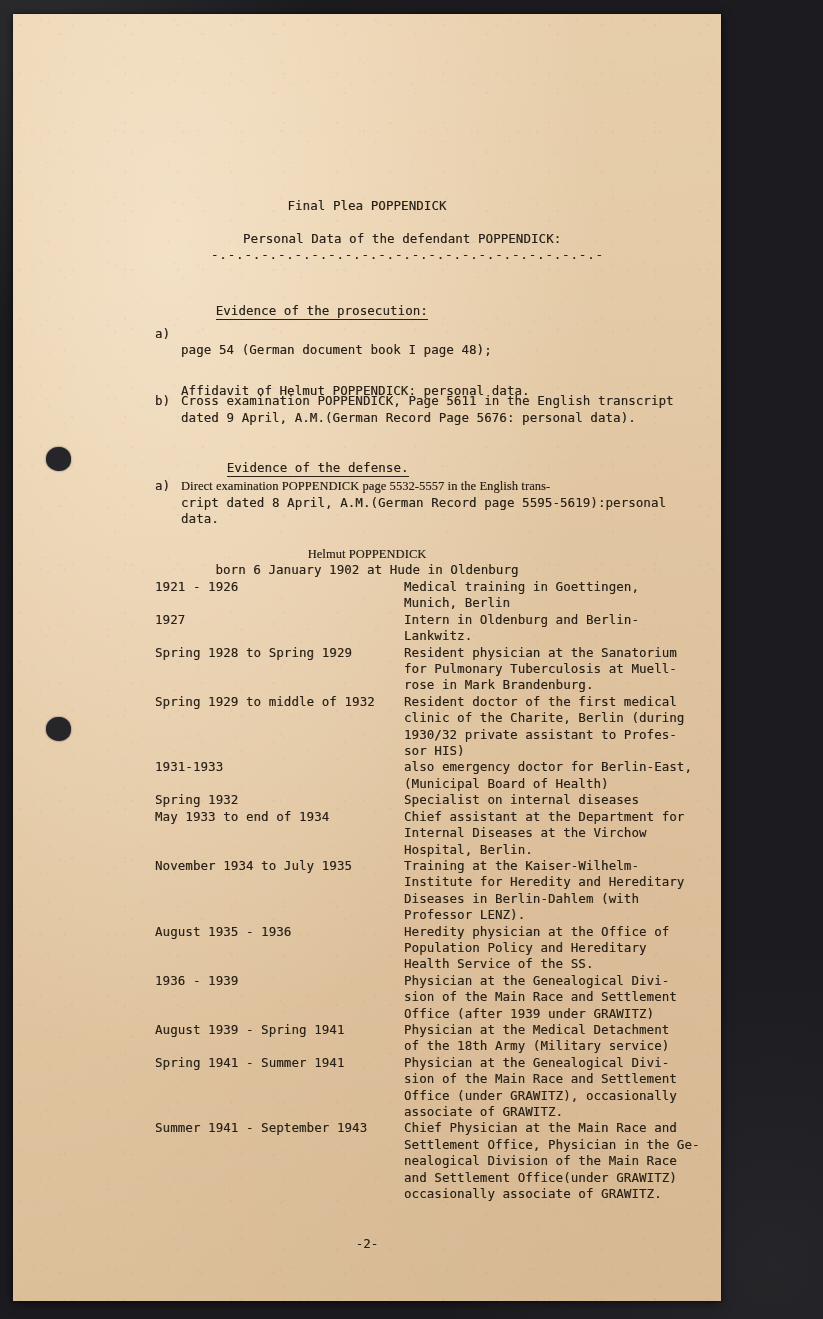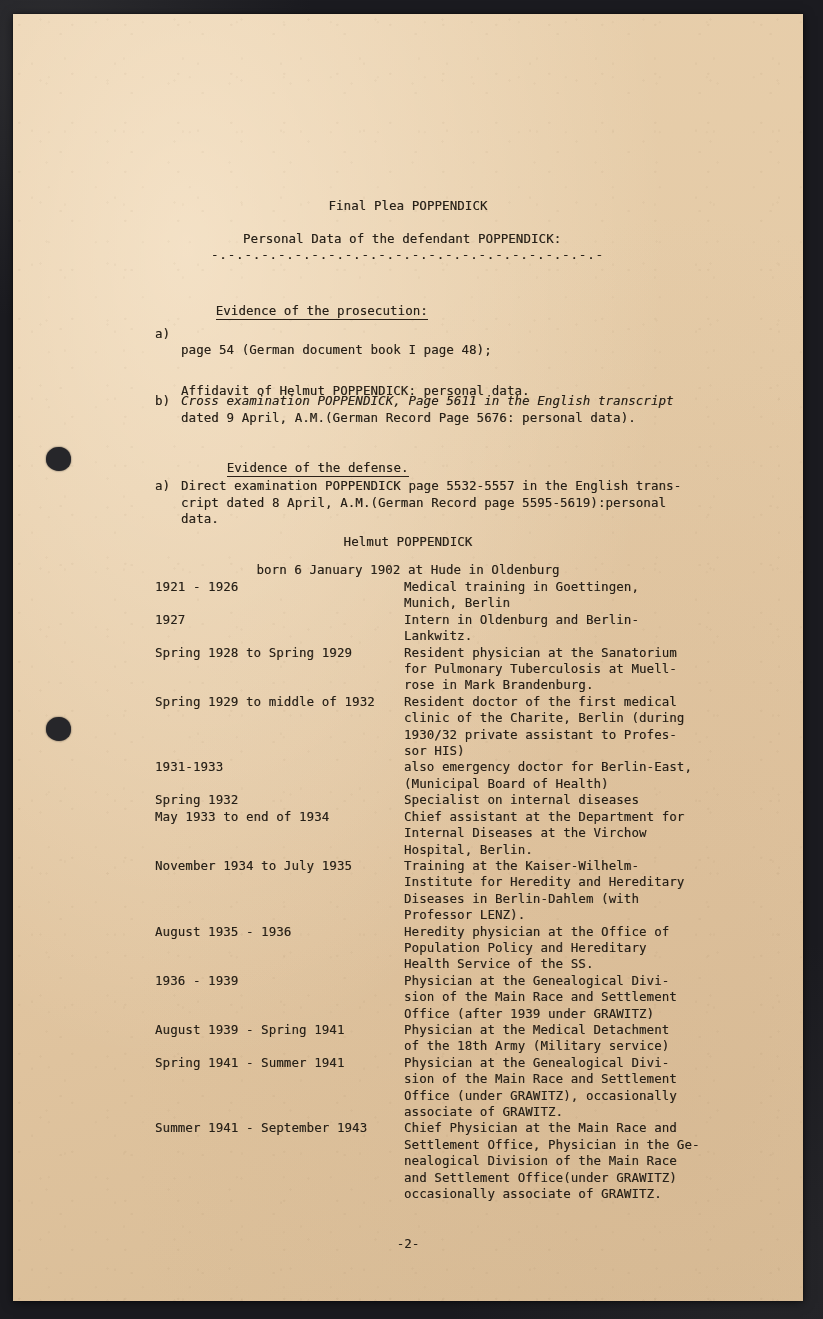--- a/index.html
+++ b/index.html
@@ -23,21 +23,21 @@
     background:
       radial-gradient(circle at 6% 4%, rgba(80,80,80,0.35) 0%, rgba(0,0,0,0) 18%),
       radial-gradient(circle at 94% 96%, rgba(70,70,70,0.25) 0%, rgba(0,0,0,0) 22%),
       #1b1b20;
     pointer-events: none;
   }
   #paper {
     position: absolute;
     left: 13px;
     top: 14px;
-    width: 790px;
+    width: 708px;
     height: 1287px;
     background:
       radial-gradient(ellipse at 22% 18%, rgba(255,242,222,0.55) 0%, rgba(255,242,222,0) 55%),
       radial-gradient(ellipse at 85% 85%, rgba(206,174,137,0.30) 0%, rgba(206,174,137,0) 58%),
       linear-gradient(168deg, #e8cfac 0%, #e4caa6 35%, #e0c49f 68%, #d9bd97 100%);
     box-shadow: 0 0 2px rgba(0,0,0,0.55), 0 2px 10px rgba(0,0,0,0.5);
     overflow: hidden;
   }
   
   #paper::after {
@@ -141,33 +141,33 @@
 
       <div class="ln" style="top:273px; left:142px;">
         <span class="uline">Evidence of the prosecution:</span>
       </div>
 
       <div class="ln" style="top:312px; left:142px;">a)</div>
       <div class="ln" style="top:328px; left:168px;">page 54 (German document book I page 48);</div>
       <div class="ln" style="top:345px; left:168px;margin-top:24px;">Affidavit of Helmut POPPENDICK: personal data.</div>
 
       <div class="ln" style="top:379px; left:142px;">b)</div>
-      <div class="ln" style="top:379px; left:168px;font-style:italic;">Cross examination POPPENDICK, Page 5611 in the English transcript</div>
+      <div class="ln" style="top:379px; left:168px;">Cross examination POPPENDICK, Page 5611 in the English transcript</div>
       <div class="ln" style="top:396px; left:168px;">dated 9 April, A.M.(German Record Page 5676: personal data).</div>
 
       <div class="ln" style="top:430px; left:153px;">
         <span class="uline">Evidence of the defense.</span>
       </div>
 
       <div class="ln" style="top:464px; left:142px;">a)</div>
-      <div class="ln" style="top:464px; left:168px;">Direct examination POPPENDICK page 5532-5557 in the English trans-</div>
+      <div class="ln" style="top:464px; left:168px;font-family:Liberation Serif, serif;">Direct examination POPPENDICK page 5532-5557 in the English trans-</div>
       <div class="ln" style="top:481px; left:168px;">cript dated 8 April, A.M.(German Record page 5595-5619):personal</div>
       <div class="ln" style="top:497px; left:168px;">data.</div>
 
-      <div class="ln ctr" style="top:520px;">Helmut POPPENDICK</div>
+      <div class="ln ctr" style="top:532px;font-family:Liberation Serif, serif;">Helmut POPPENDICK</div>
       <div class="ln ctr" style="top:548px;">born 6 January 1902 at Hude in Oldenburg</div>
 
       <div id="bio-table">
 
         <div class="bio-row">
           <div class="bio-date">1921 - 1926</div>
           <div class="bio-desc">Medical training in Goettingen,
 Munich, Berlin</div>
         </div>
 

